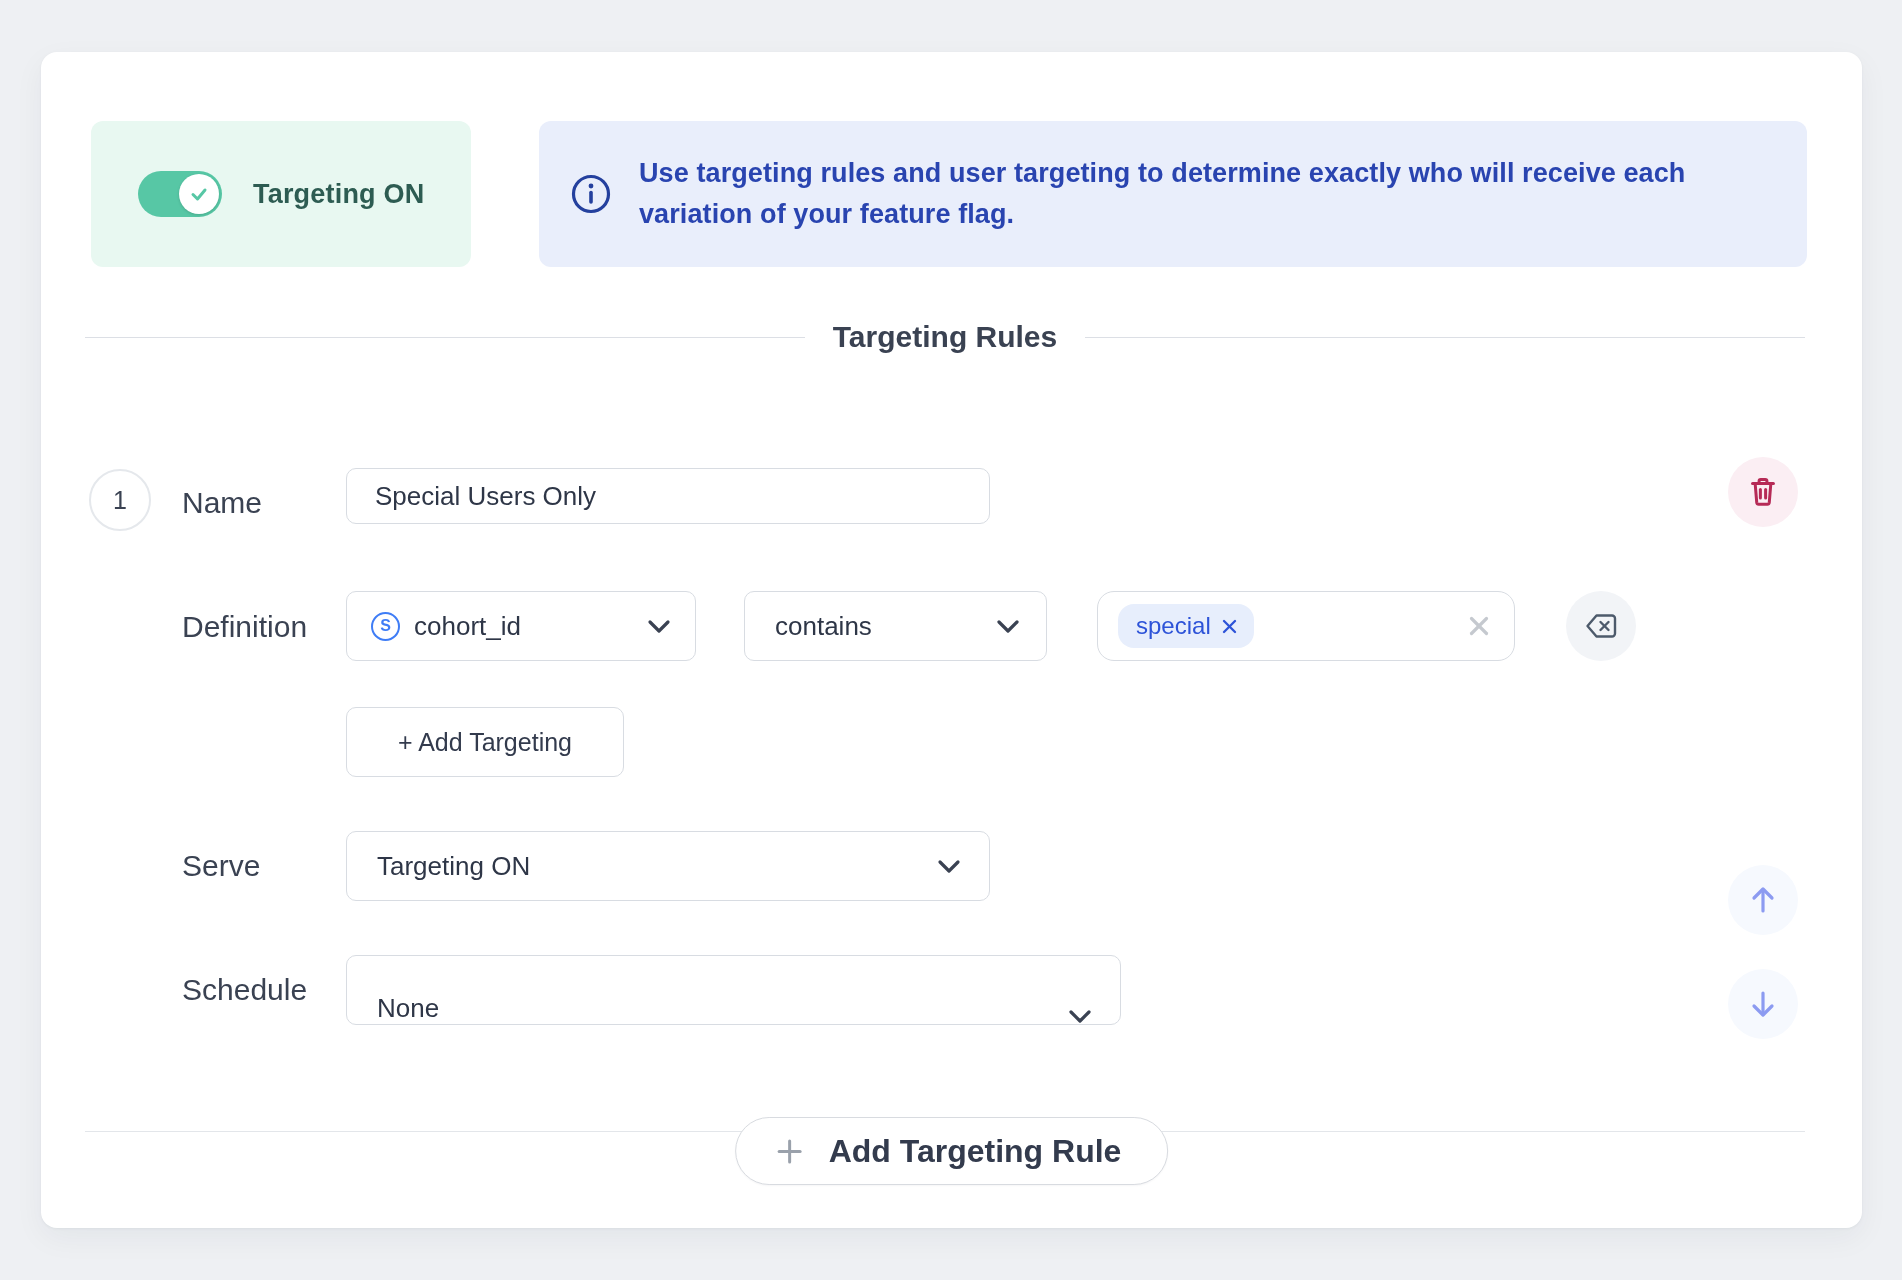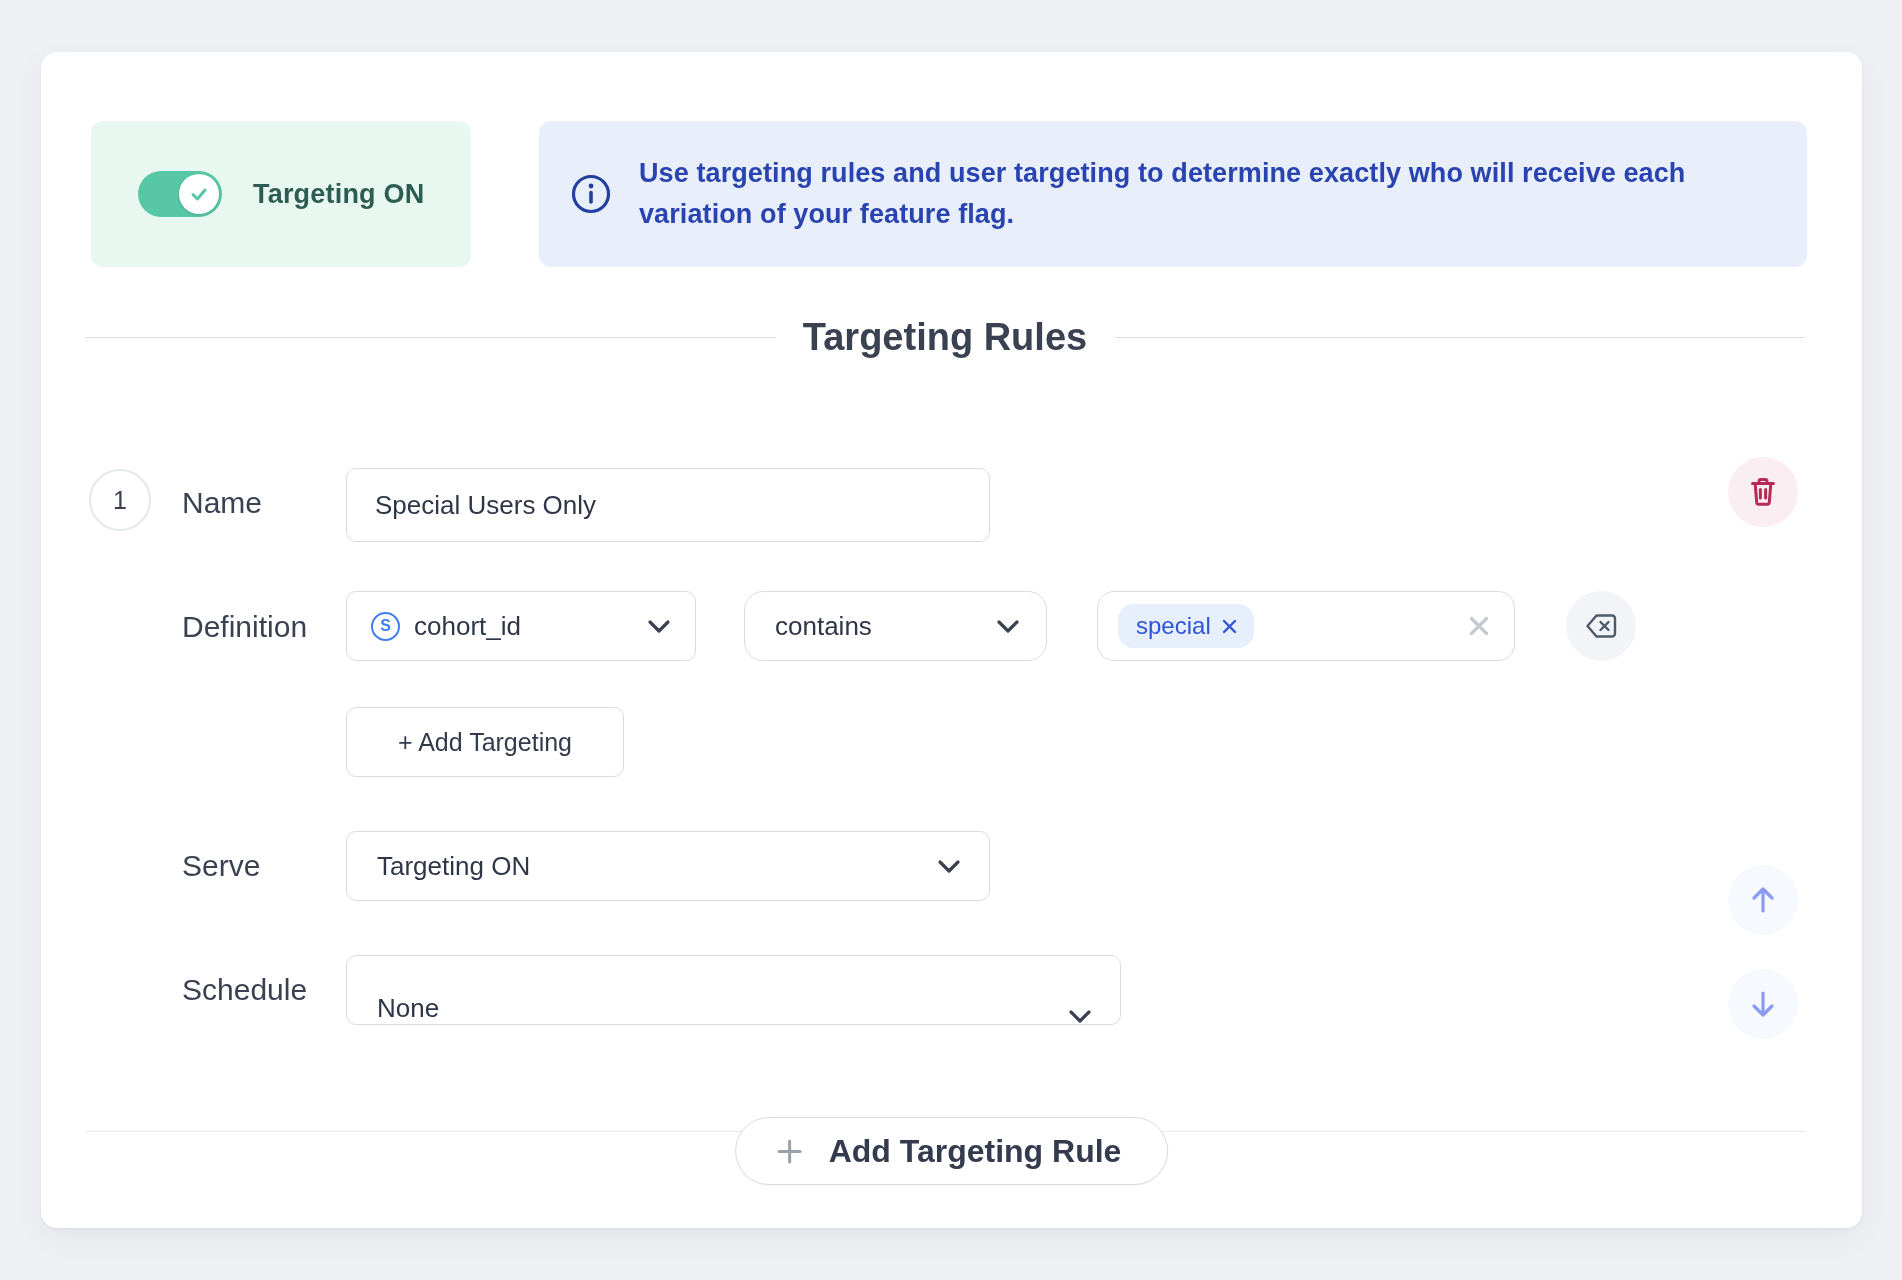--- a/index.html
+++ b/index.html
@@ -40,34 +40,34 @@
   }
   .banner-text {
     font-size:27px; line-height:41px; font-weight:700; color:#2944b0; letter-spacing:0.1px;
   }
   
   .section-header {
     position:absolute; left:44px; right:57px; top:263px; height:44px;
     display:flex; align-items:center; gap:28px;
   }
   .section-header .rule-line { flex:1; height:1px; background:#dcdfe5; }
-  .section-title { font-size:38px; font-weight:700; color:#3a4252; white-space:nowrap; }
+  .section-title { font-size:30px; font-weight:700; color:#3a4252; white-space:nowrap; }
   
   .rule-num {
     position:absolute; left:48px; top:417px; width:62px; height:62px;
     border:2px solid #e5e8ec; border-radius:50%;
     display:flex; align-items:center; justify-content:center;
     font-size:25px; color:#3a4252;
   }
   .field-label {
     position:absolute; left:141px; transform:translateY(-50%);
     font-size:30px; font-weight:500; color:#3a4252; white-space:nowrap;
   }
   .text-input {
-    position:absolute; left:305px; top:416px; width:644px; height:74px;
+    position:absolute; left:305px; top:416px; width:644px; height:56px;
     border:1.5px solid #d8dce2; border-radius:10px; background:#fff;
     font-family:"Liberation Sans", sans-serif;
     font-size:26px; color:#2e3647; padding:0 28px; outline:none;
   }
   .dropdown {
     position:absolute; height:70px; background:#fff;
     border:1.5px solid #d8dce2; border-radius:10px;
     display:flex; align-items:center; cursor:pointer;
     font-size:26px; color:#2e3647; font-weight:500;
   }
@@ -173,21 +173,21 @@
   <div class="dropdown" style="left:305px; top:539px; width:350px; padding:0 24px 0 24px;">
     <span class="s-badge">S</span>
     <span class="dd-value">cohort_id</span>
     <span>
       <svg width="24" height="15" viewBox="0 0 24 15" fill="none">
         <polyline points="3,3 12,12 21,3" stroke="#3a4252" stroke-width="3.2" stroke-linecap="round" stroke-linejoin="round"></polyline>
       </svg>
     </span>
   </div>
 
-  <div class="dropdown" style="left:703px; top:539px; width:303px; padding:0 26px 0 30px;border-radius:19px;">
+  <div class="dropdown" style="left:703px; top:539px; width:303px; padding:0 26px 0 30px;">
     <span class="dd-value">contains</span>
     <span>
       <svg width="24" height="15" viewBox="0 0 24 15" fill="none">
         <polyline points="3,3 12,12 21,3" stroke="#3a4252" stroke-width="3.2" stroke-linecap="round" stroke-linejoin="round"></polyline>
       </svg>
     </span>
   </div>
 
   <div class="chip-input">
     <span class="chip">

